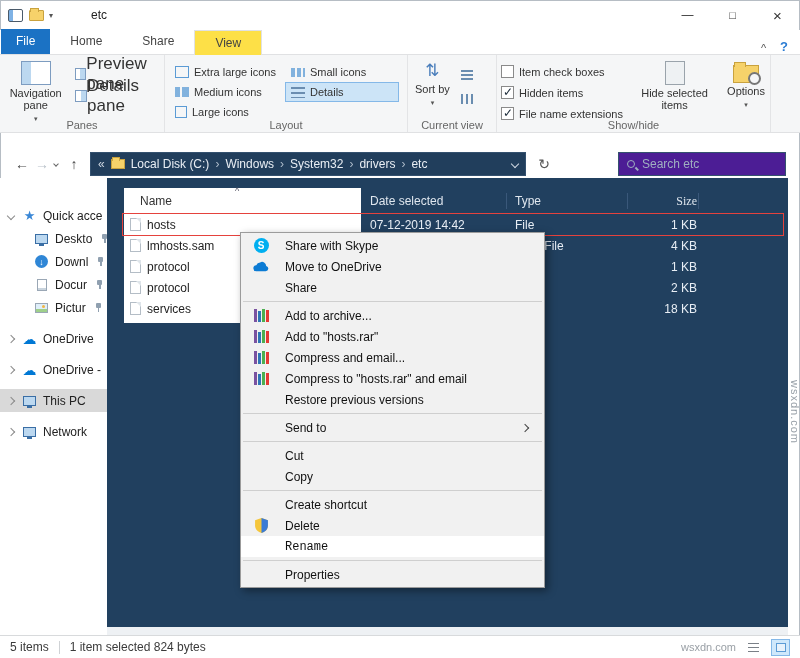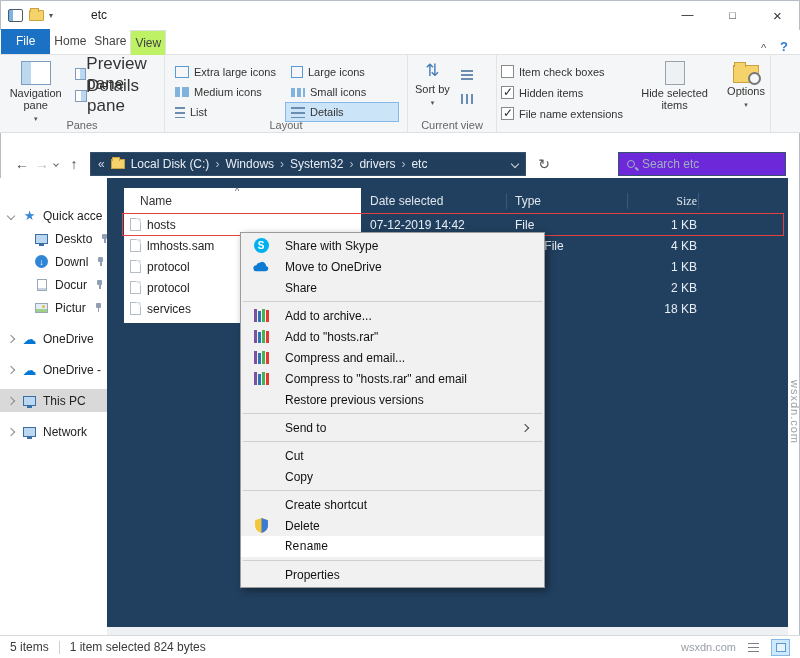--- a/index.html
+++ b/index.html
@@ -14,23 +14,23 @@
   .qic2::before { content:""; position:absolute; top:-3px; left:0; width:7px; height:3px; background:#f6d26a; border:1px solid #c9a23e; border-bottom:none; }
   .qcaret { font-size:8px; color:#555; margin-right:4px; }
   .title { margin-left:34px; color:#222; }
   .wcontrols { margin-left:auto; display:flex; height:30px; }
   .wc { width:45px; height:30px; display:flex; align-items:center; justify-content:center; color:#333; font-size:12px; }
   .wc.max { font-size:11px; }
   .wc.close { font-size:15px; }
 
   
   .tabsrow { position:absolute; top:30px; left:0; right:0; height:25px; display:flex; align-items:flex-end; border-bottom:1px solid #e0e1e3; background:#fff; }
-  .tab { height:25px; line-height:25px; padding:0 4px; color:#444; }
+  .tab { height:25px; line-height:25px; padding:0 20px; color:#444; }
   .tab.filetab { background:#1b72c4; color:#fff; padding:0 15px; margin-left:1px; }
-  .tab.active { background:#bef264; border:1px solid #e0e1e3; border-bottom:none; margin-bottom:-1px; }
+  .tab.active { background:#fde047; border:1px solid #e0e1e3; border-bottom:none; margin-bottom:-1px; }
   .tr-spacer { flex:1; }
   .collapse { color:#555; font-size:11px; margin-right:14px; }
   .help { color:#2b7cd3; font-weight:bold; font-size:13px; margin-right:12px; }
 
   
   .ribbon { position:absolute; top:55px; left:0; right:0; height:78px; background:#f5f6f7; border-bottom:1px solid #e0e1e3; display:flex; }
   .rgroup { position:relative; border-right:1px solid #e3e4e6; padding:4px 2px 14px 4px; display:flex; align-items:flex-start; }
   .glabel { position:absolute; bottom:1px; left:0; right:0; text-align:center; font-size:11px; color:#666; }
   .bigbtn { display:flex; flex-direction:column; align-items:center; padding:2px 3px; }
   .blabel { font-size:11px; line-height:12px; text-align:center; color:#333; margin-top:2px; }
@@ -78,21 +78,21 @@
   .chev.right { transform:rotate(-45deg); }
   .chev.tiny { width:4px; height:4px; margin:0 6px 0 2px; }
   .crumbbar { width:436px; height:24px; background:#213e5c; border:1px solid #34516f; display:flex; align-items:center; padding:0 7px; gap:6px; color:#e9eef4; margin-left:6px; }
   .ovf { color:#cfd8e2; font-size:12px; }
   .fold { width:14px; height:10px; background:#f6d26a; border:1px solid #c9a23e; position:relative; flex:0 0 auto; }
   .fold::before { content:""; position:absolute; top:-3px; left:0; width:6px; height:3px; background:#f6d26a; border:1px solid #c9a23e; border-bottom:none; }
   .csep { color:#aebccb; font-size:12px; }
   .flexsp { flex:1; }
   .chev.light { border-color:#cfd8e2; }
   .refresh { color:#555; font-size:14px; margin:0 6px 0 8px; }
-  .searchbox { margin-left:auto; margin-right:14px; width:168px; height:24px; background:#6d28d9; border:1px solid #34516f; display:flex; align-items:center; gap:7px; padding:0 8px; }
+  .searchbox { margin-left:auto; margin-right:14px; width:168px; height:24px; background:#4c1d95; border:1px solid #34516f; display:flex; align-items:center; gap:7px; padding:0 8px; }
   .mag { width:8px; height:8px; border:1.5px solid #9fb0c0; border-radius:50%; position:relative; flex:0 0 auto; }
   .mag::after { content:""; position:absolute; left:7px; top:7px; width:4px; height:1.5px; background:#9fb0c0; transform:rotate(45deg); }
   .ph { color:#9fb0c0; }
 
   
   .main { position:absolute; top:178px; left:0; right:0; bottom:23px; }
   .sidebar { position:absolute; left:0; top:0; bottom:0; width:107px; background:#fff; overflow:hidden; }
   .si { display:flex; align-items:center; height:23px; padding-left:22px; gap:6px; position:relative; white-space:nowrap; }
   .si.child { padding-left:34px; }
   .si.sel { background:#d9d9d9; }
@@ -204,24 +204,20 @@
       <div class="logrid">
         <div class="lo">
             <span class="lic lic-xl"></span>
             <span>Extra large icons</span>
           </div>
         <div class="lo">
             <span class="lic lic-md"></span>
             <span>Medium icons</span>
           </div>
         <div class="lo">
-            <span class="lic lic-ls"></span>
-            <span>List</span>
-          </div>
-        <div class="lo">
             <span class="lic lic-lg"></span>
             <span>Large icons</span>
           </div>
         <div class="lo">
             <span class="lic lic-sm"></span>
             <span>Small icons</span>
           </div>
         <div class="lo sel">
             <span class="lic lic-dt"></span>
             <span>Details</span>
@@ -262,20 +258,21 @@
           </div>
       </div>
       <div class="bigbtn">
         <span class="ic-hide"></span>
         <span class="blabel">Hide selected items</span>
       </div>
       <div class="bigbtn">
         <span class="ic-opt"></span>
         <span class="blabel"><span>Options</span><br><span class="caret">▾</span></span>
       </div>
+      <div class="glabel">Show/hide</div>
     </div>
   </div>
 
   <div class="addrrow">
     <span class="nav">←</span>
     <span class="nav dis">→</span>
     <span class="chev down tiny"></span>
     <span class="nav">↑</span>
     <div class="crumbbar">
       <span class="ovf">«</span>

